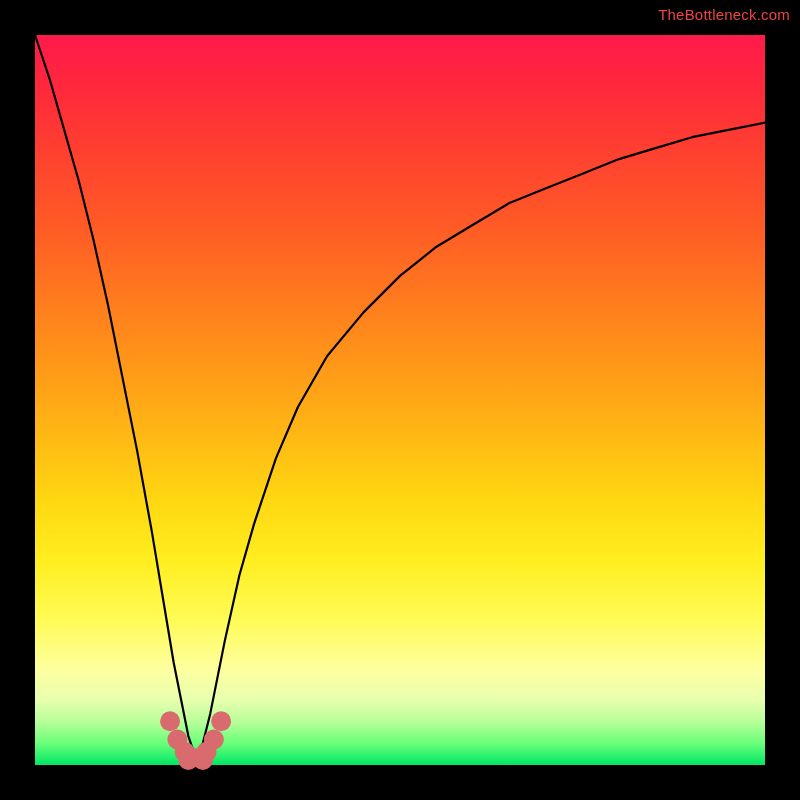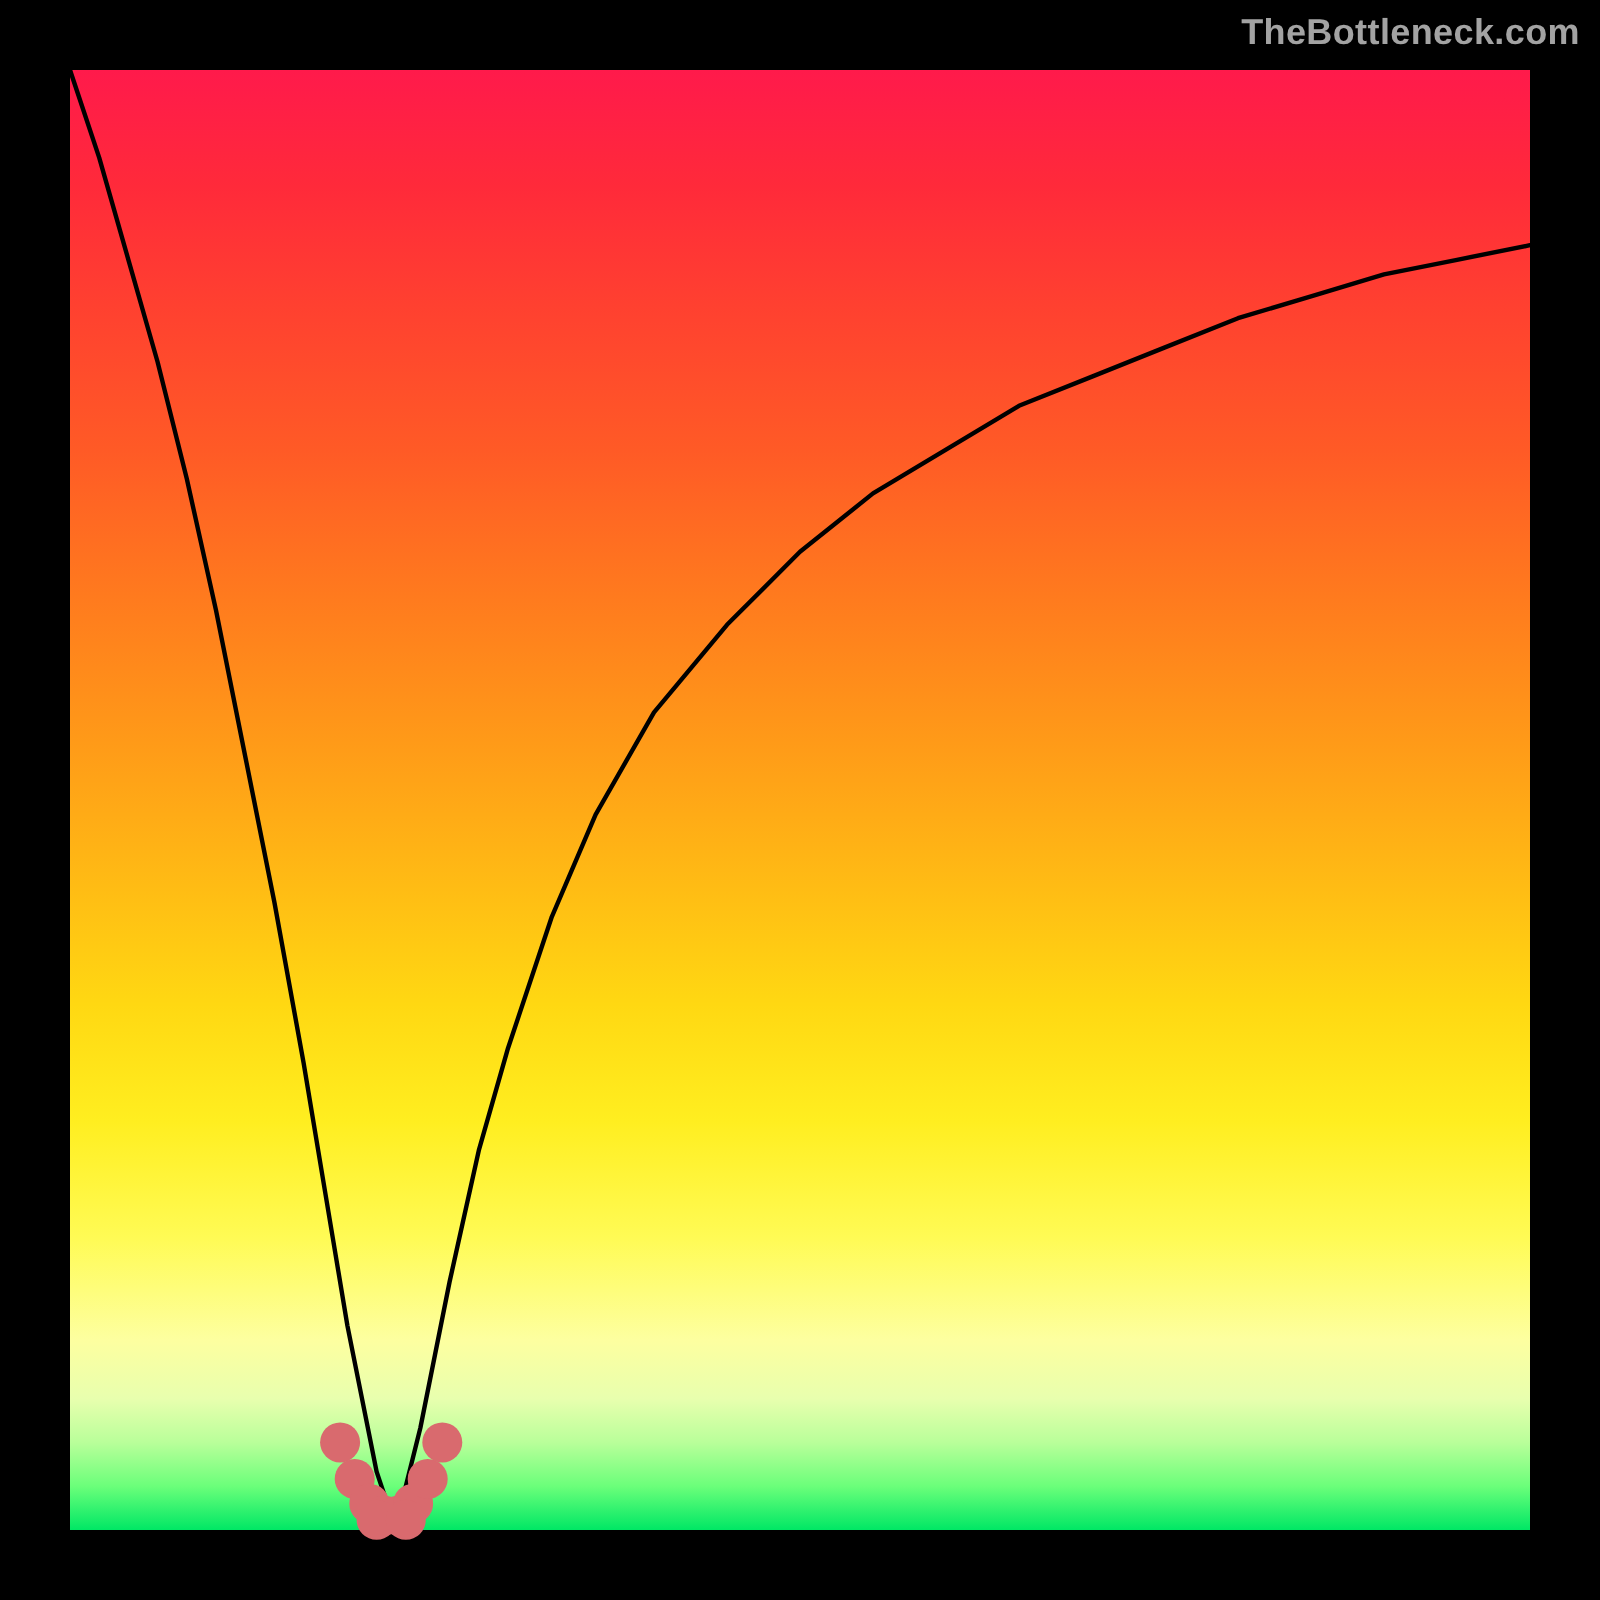--- a/index.html
+++ b/index.html
@@ -58,23 +58,23 @@
     stroke-linejoin: round;
   }
   .dot {
     fill: #d96a6e;
     stroke: none;
   }
   .watermark {
     position: absolute;
     top: 6px;
     right: 10px;
-    color: #a3a3a3;
-    font-size: 18px;
-    font-weight: 700;
+    color: #ef4444;
+    font-size: 15px;
+    font-weight: 400;
     letter-spacing: 0.2px;
     user-select: none;
   }
 </style>
 </head>
 <body>
 
 <div class="frame">
 
   <div class="plot">

